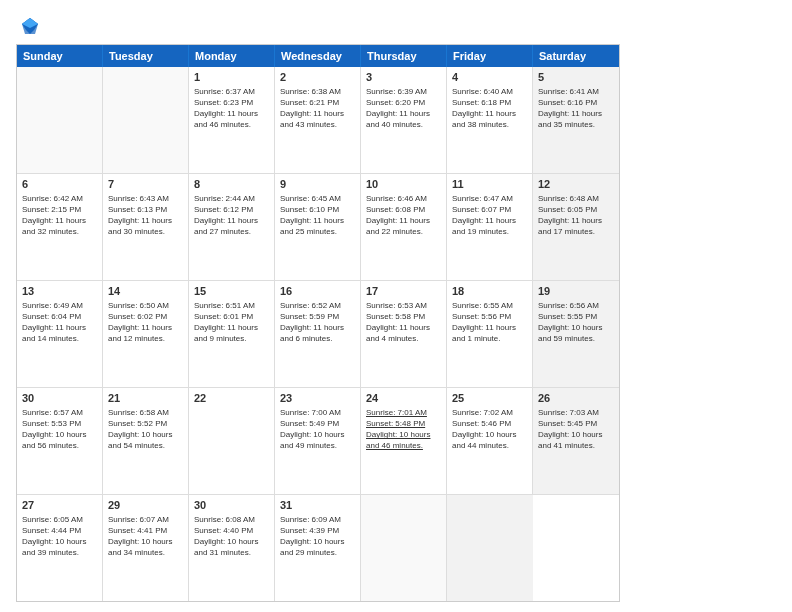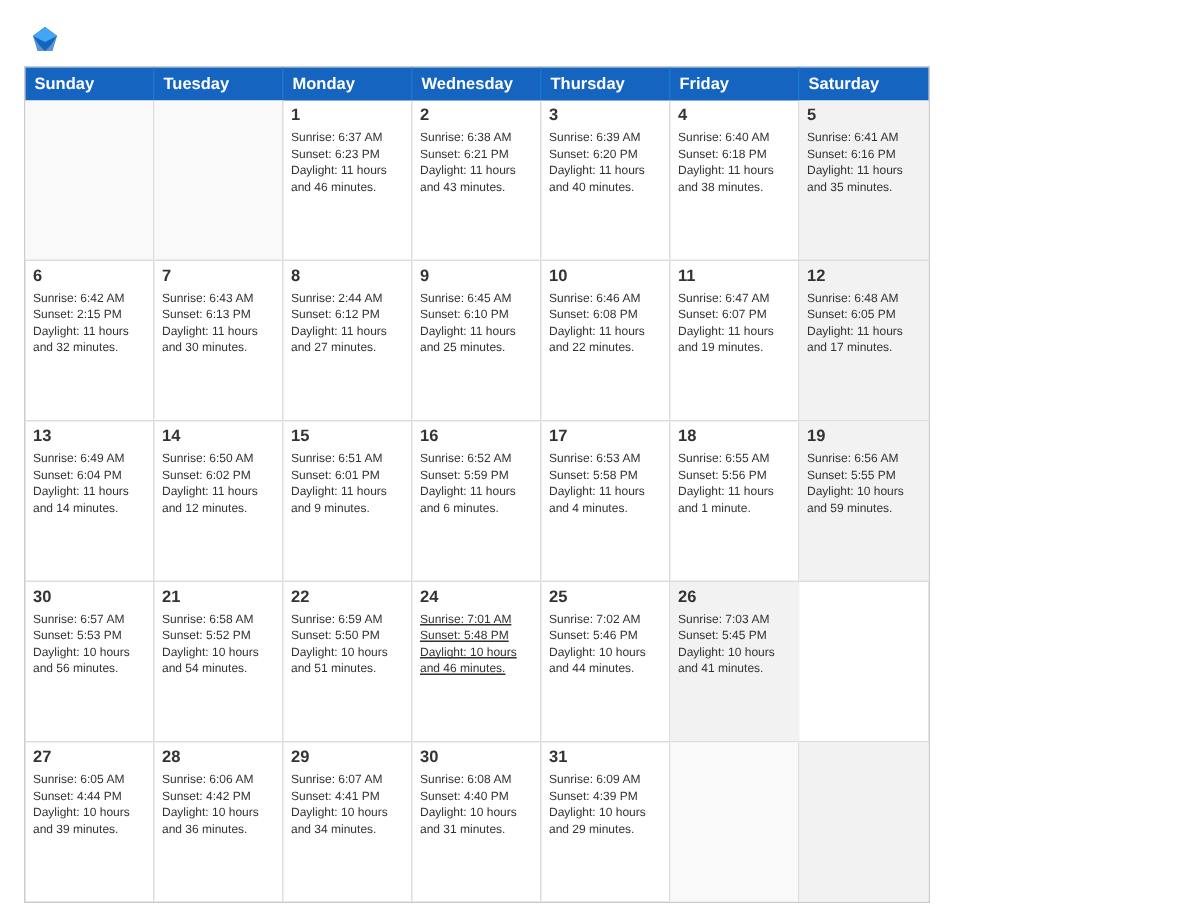--- a/index.html
+++ b/index.html
@@ -279,23 +279,26 @@
 Daylight: 10 hours and 56 minutes.</div>
           </div>
           <div class="cal-cell">
             <span class="day-number">21</span>
             <div class="cell-info" style="white-space: pre-line;">Sunrise: 6:58 AM
 Sunset: 5:52 PM
 Daylight: 10 hours and 54 minutes.</div>
           </div>
           <div class="cal-cell">
             <span class="day-number">22</span>
-            <div class="cell-info" style="white-space: pre-line;">Sunrise: 6:59 AM
-Sunset: 5:50 PM
-Daylight: 10 hours and 51 minutes.</div>
+          </div>
+          <div class="cal-cell">
+            <span class="day-number">23</span>
+            <div class="cell-info" style="white-space: pre-line;">Sunrise: 7:00 AM
+Sunset: 5:49 PM
+Daylight: 10 hours and 49 minutes.</div>
           </div>
           <div class="cal-cell">
             <span class="day-number">24</span>
             <div class="cell-info" style="white-space: pre-line; text-decoration: underline;">Sunrise: 7:01 AM
 Sunset: 5:48 PM
 Daylight: 10 hours and 46 minutes.</div>
           </div>
           <div class="cal-cell">
             <span class="day-number">25</span>
             <div class="cell-info" style="white-space: pre-line;">Sunrise: 7:02 AM
@@ -310,26 +313,20 @@
           </div>
         </div>
         <div class="cal-row">
           <div class="cal-cell">
             <span class="day-number">27</span>
             <div class="cell-info" style="white-space: pre-line;">Sunrise: 6:05 AM
 Sunset: 4:44 PM
 Daylight: 10 hours and 39 minutes.</div>
           </div>
           <div class="cal-cell">
-            <span class="day-number">28</span>
-            <div class="cell-info" style="white-space: pre-line;">Sunrise: 6:06 AM
-Sunset: 4:42 PM
-Daylight: 10 hours and 36 minutes.</div>
-          </div>
-          <div class="cal-cell">
             <span class="day-number">29</span>
             <div class="cell-info" style="white-space: pre-line;">Sunrise: 6:07 AM
 Sunset: 4:41 PM
 Daylight: 10 hours and 34 minutes.</div>
           </div>
           <div class="cal-cell">
             <span class="day-number">30</span>
             <div class="cell-info" style="white-space: pre-line;">Sunrise: 6:08 AM
 Sunset: 4:40 PM
 Daylight: 10 hours and 31 minutes.</div>

